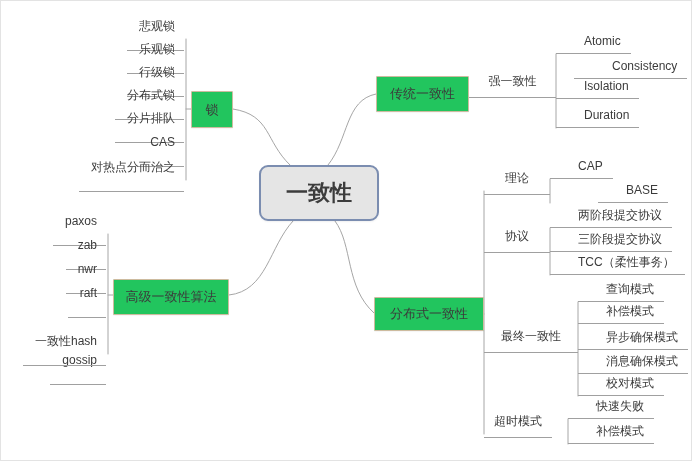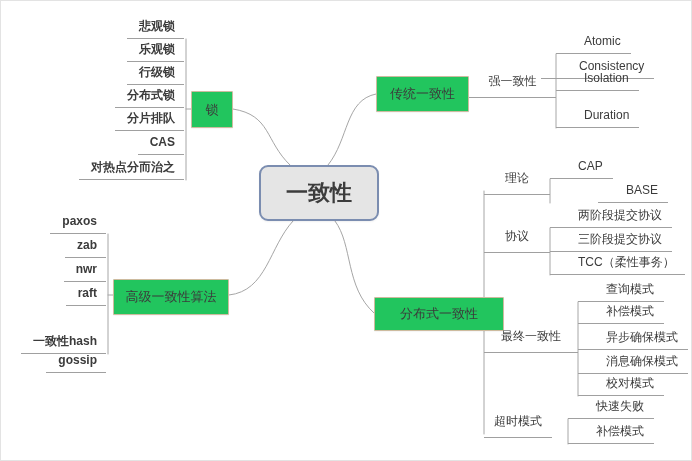--- a/index.html
+++ b/index.html
@@ -18,21 +18,21 @@
   .center-box{
     position:absolute;display:flex;align-items:center;justify-content:center;
     background:#e5e5e5;border:2px solid #7b8db0;border-radius:9px;
     font-size:22px;font-weight:600;color:#3c3c3c;box-sizing:border-box;
     box-shadow:0 1px 2px rgba(0,0,0,0.06);
   }
   .leaf{
     position:absolute;white-space:nowrap;font-size:12px;line-height:15px;
     border-bottom:1px solid #a0a0a0;box-sizing:border-box;
   }
-  .leaf-l{padding:0 9px 4px 12px;text-align:center;font-weight:bold;}
+  .leaf-l{padding:0 9px 16px 12px;text-align:center;}
   .leaf-r{padding:0 10px 4px 28px;text-align:left;}
   .group-label{
     position:absolute;white-space:nowrap;font-size:12px;line-height:15px;
     border-bottom:1px solid #a0a0a0;box-sizing:border-box;text-align:center;
     padding-bottom:8px;
   }
 </style>
 </head>
 <body>
 
@@ -81,35 +81,35 @@
   <div class="leaf leaf-l" style="right:507px;top:87px;">分布式锁</div>
   <div class="leaf leaf-l" style="right:507px;top:110px;">分片排队</div>
   <div class="leaf leaf-l" style="right:507px;top:134px;">CAS</div>
   <div class="leaf leaf-l" style="right:507px;top:159px;">对热点分而治之</div>
 
   <div class="node-box" style="left:375px;top:75px;width:93px;height:36px;">
     <span>传统一致性</span>
   </div>
   <div class="group-label" style="left:468px;top:73px;width:87px;">强一致性</div>
   <div class="leaf leaf-r" style="left:555px;top:33px;">Atomic</div>
-  <div class="leaf leaf-r" style="left:540px;top:58px;padding-left:38px;">Consistency</div>
-  <div class="leaf leaf-r" style="left:555px;top:70px;">Isolation</div>
+  <div class="leaf leaf-r" style="left:573px;top:58px;padding-left:38px;">Consistency</div>
+  <div class="leaf leaf-r" style="left:555px;top:78px;">Isolation</div>
   <div class="leaf leaf-r" style="left:555px;top:107px;">Duration</div>
 
   <div class="node-box" style="left:112px;top:278px;width:116px;height:36px;">
     <span>高级一致性算法</span>
   </div>
   <div class="leaf leaf-l" style="right:585px;top:213px;">paxos</div>
   <div class="leaf leaf-l" style="right:585px;top:237px;">zab</div>
   <div class="leaf leaf-l" style="right:585px;top:261px;">nwr</div>
   <div class="leaf leaf-l" style="right:585px;top:285px;">raft</div>
   <div class="leaf leaf-l" style="right:585px;top:309px;margin-top:43px;">gossip</div>
   <div class="leaf leaf-l" style="right:585px;top:333px;">一致性hash</div>
 
-  <div class="node-box" style="left:373px;top:296px;width:130px;height:34px;">
+  <div class="node-box" style="left:373px;top:296px;width:110px;height:34px;">
     <span>分布式一致性</span>
   </div>
 
   <div class="group-label" style="left:483px;top:170px;width:66px;">理论</div>
   <div class="leaf leaf-r" style="left:549px;top:158px;">CAP</div>
   <div class="leaf leaf-r" style="left:549px;top:182px;margin-left:48px;">BASE</div>
 
   <div class="group-label" style="left:483px;top:228px;width:66px;">协议</div>
   <div class="leaf leaf-r" style="left:549px;top:231px;">三阶段提交协议</div>
   <div class="leaf leaf-r" style="left:549px;top:207px;">两阶段提交协议</div>

